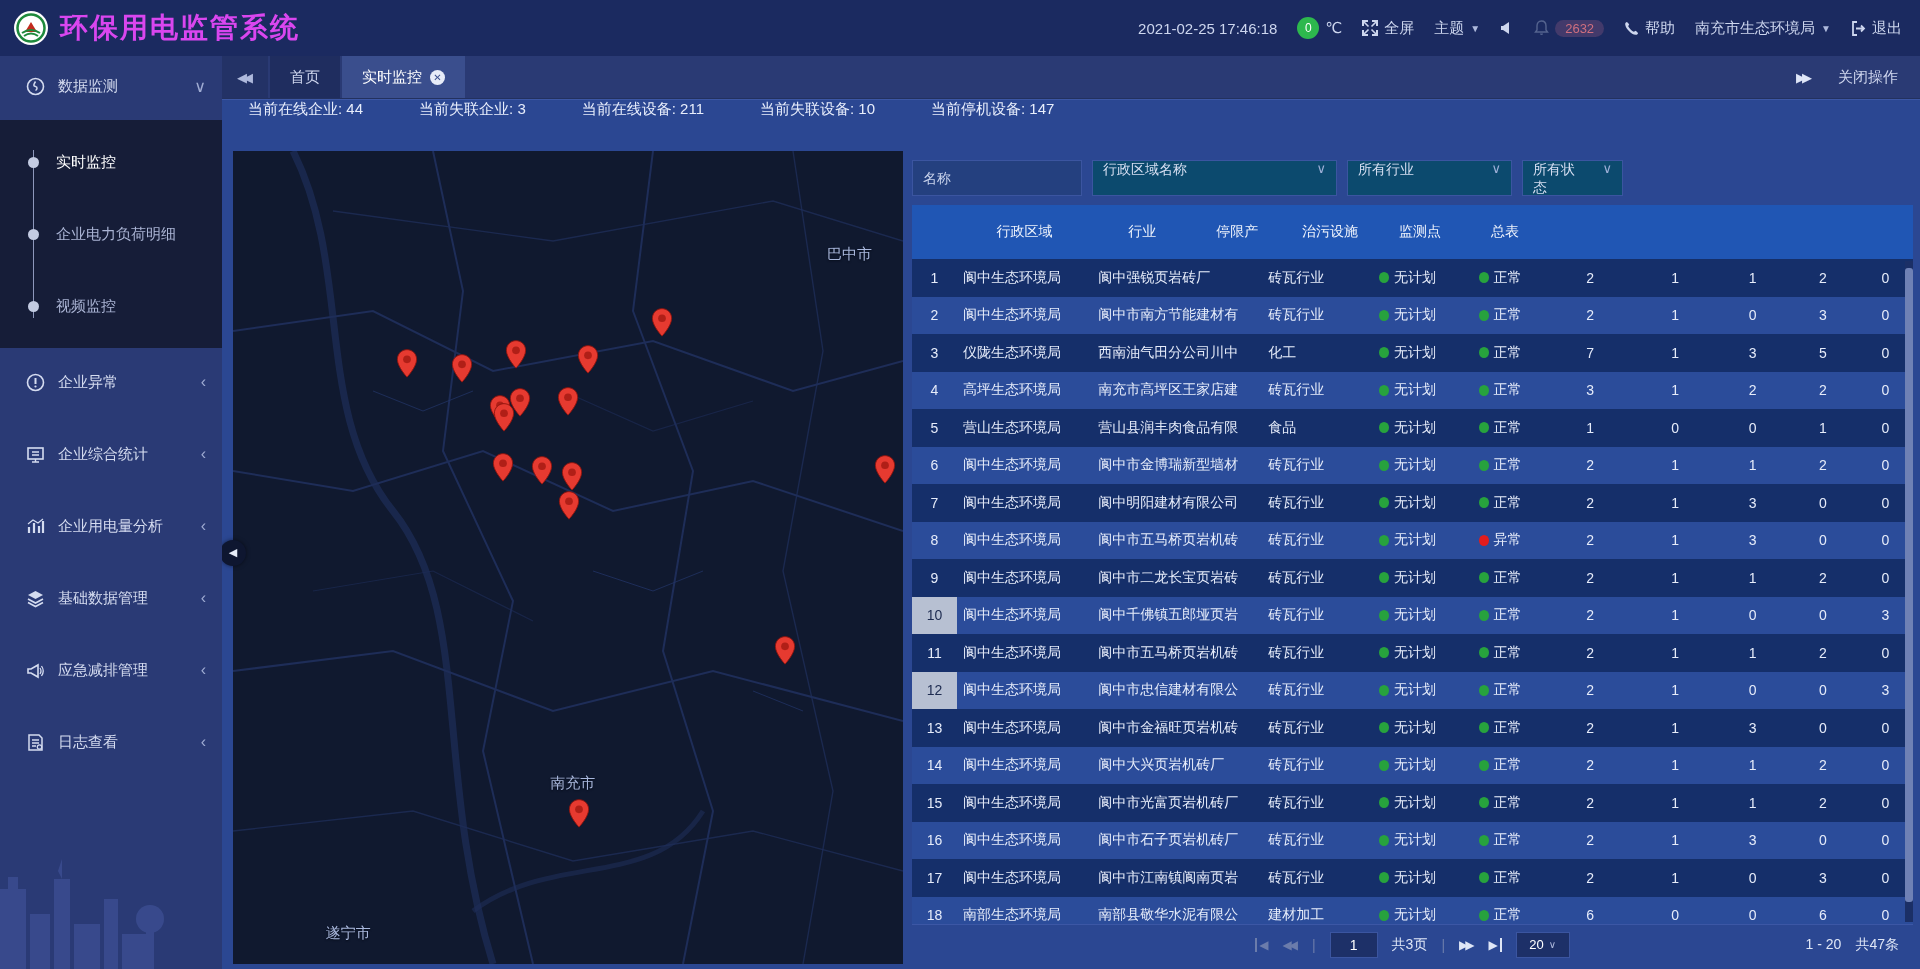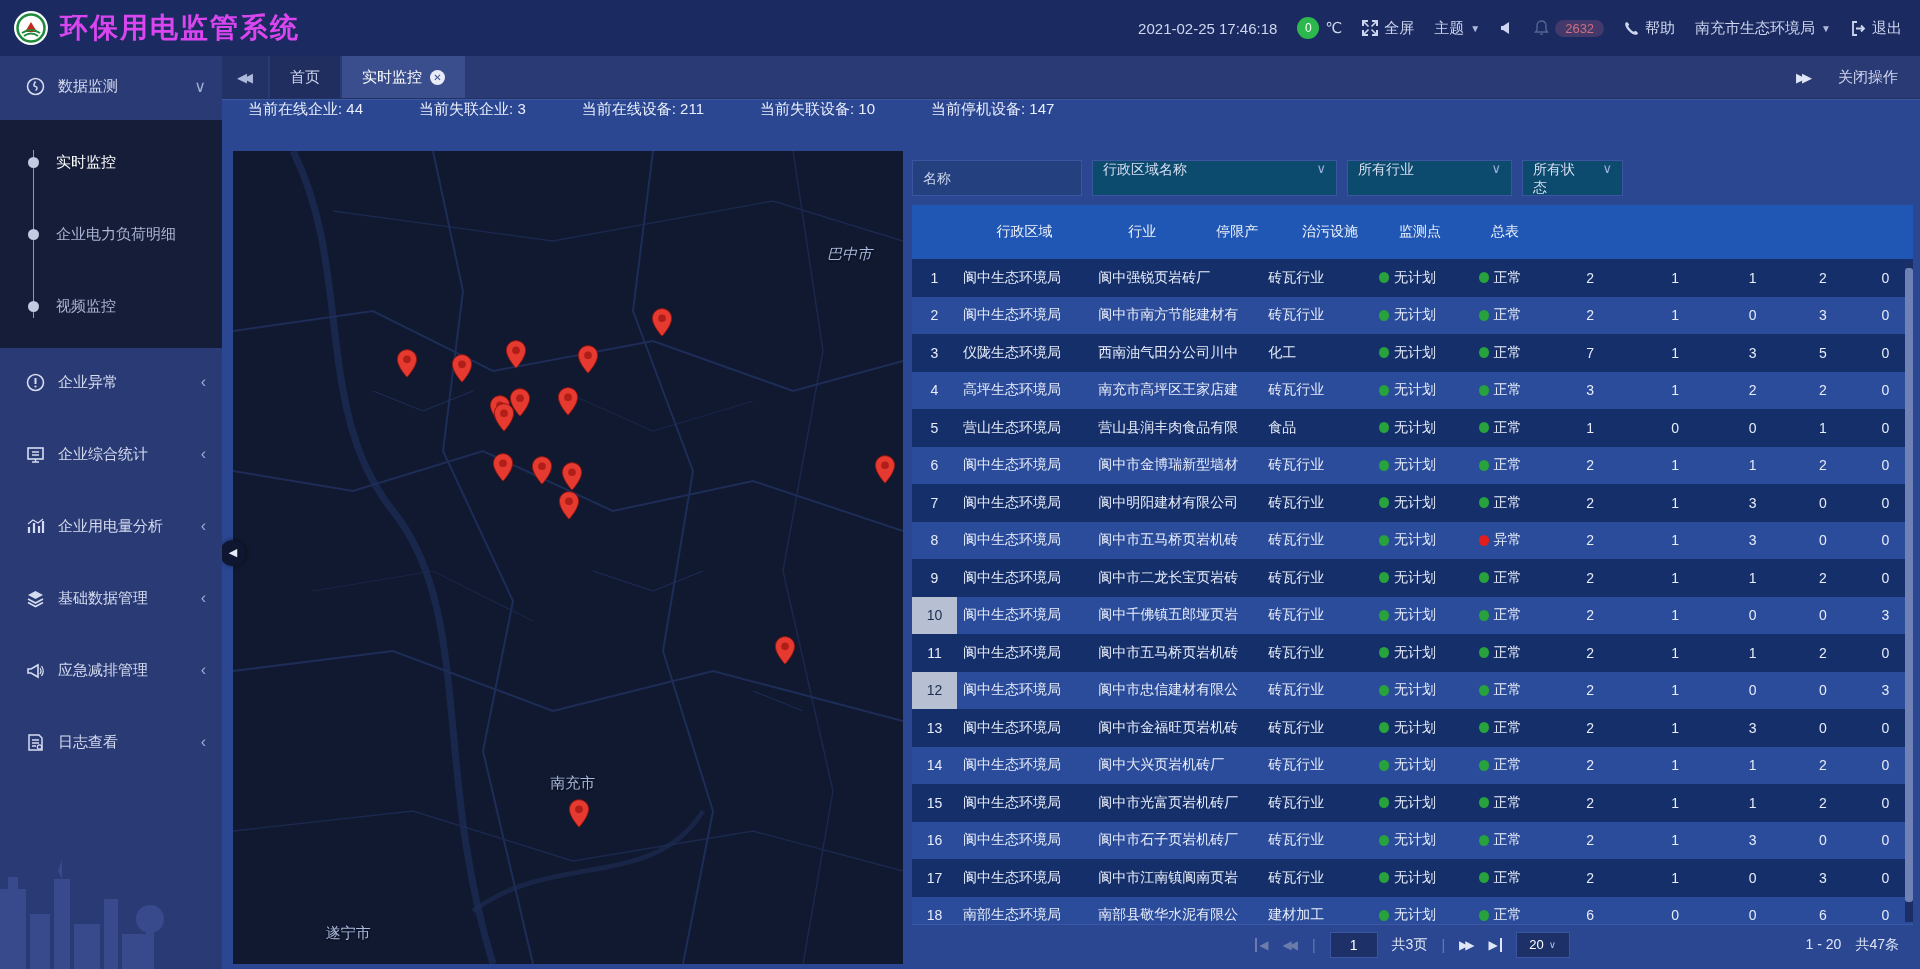--- a/index.html
+++ b/index.html
@@ -313,21 +313,21 @@
               <path d="M560 0 L590 200 L550 420 L600 640 L570 813" stroke-width="1.4" opacity=".8"></path>
               <path d="M80 440 L200 420 L300 470" stroke-width="1.2" opacity=".6"></path>
               <path d="M330 240 L420 280 L520 250" stroke-width="1.2" opacity=".6"></path>
               <path d="M240 760 C320 700 420 740 470 660" stroke-width="5" opacity=".6"></path>
             </g>
             <g stroke="#24366b" fill="none" opacity=".7">
               <path d="M140 240 L190 260 L240 240 M360 420 L420 440 L470 420 M520 540 L570 560"></path>
             </g>
           </svg>
           <div>
-              <div class="map-label" style="left: 92%; top: 12.7%; font-style: italic;">巴中市</div>
+              <div class="map-label" style="left: 92%; top: 12.7%;">巴中市</div>
               <div class="map-label" style="left: 50.7%; top: 77.7%;">南充市</div>
               <div class="map-label" style="left: 17.2%; top: 96.2%;">遂宁市</div>
             </div>
           <div>
               <div class="pin" style="left: 64%; top: 21.5%;"><svg width="22" height="30" viewBox="0 0 24 32">
                   <path d="M12 1C6 1 1.5 5.7 1.5 11.5 C1.5 20 12 31 12 31 S22.5 20 22.5 11.5 C22.5 5.7 18 1 12 1Z" fill="#e63a30" stroke="#8f150e" stroke-width="1"></path>
                   <circle cx="12" cy="11.5" r="4.2" fill="#b01f17"></circle>
                 </svg></div>
               <div class="pin" style="left: 26%; top: 26.6%;"><svg width="22" height="30" viewBox="0 0 24 32">
                   <path d="M12 1C6 1 1.5 5.7 1.5 11.5 C1.5 20 12 31 12 31 S22.5 20 22.5 11.5 C22.5 5.7 18 1 12 1Z" fill="#e63a30" stroke="#8f150e" stroke-width="1"></path>

